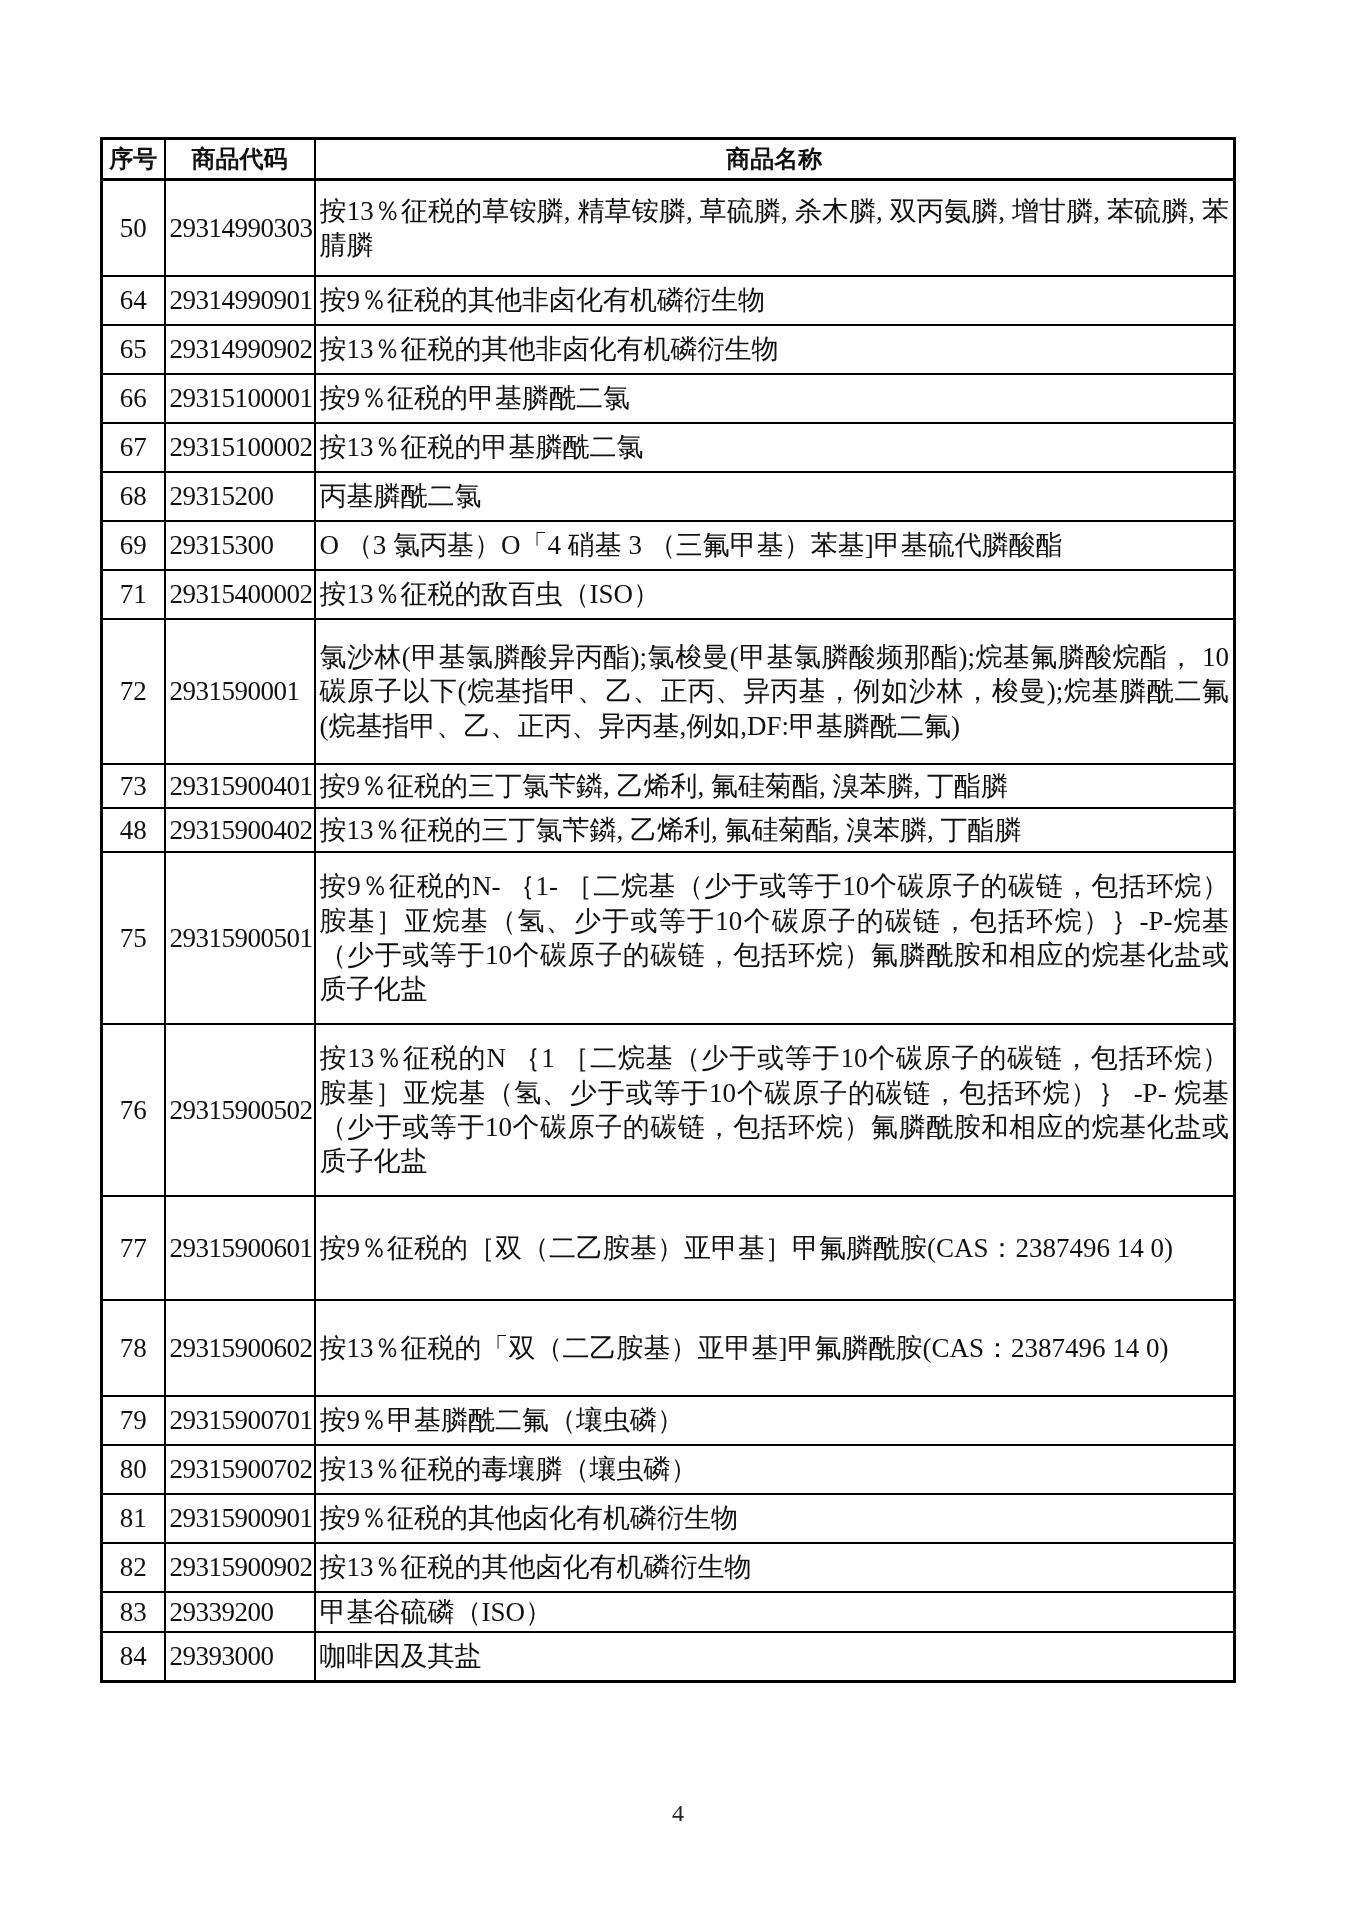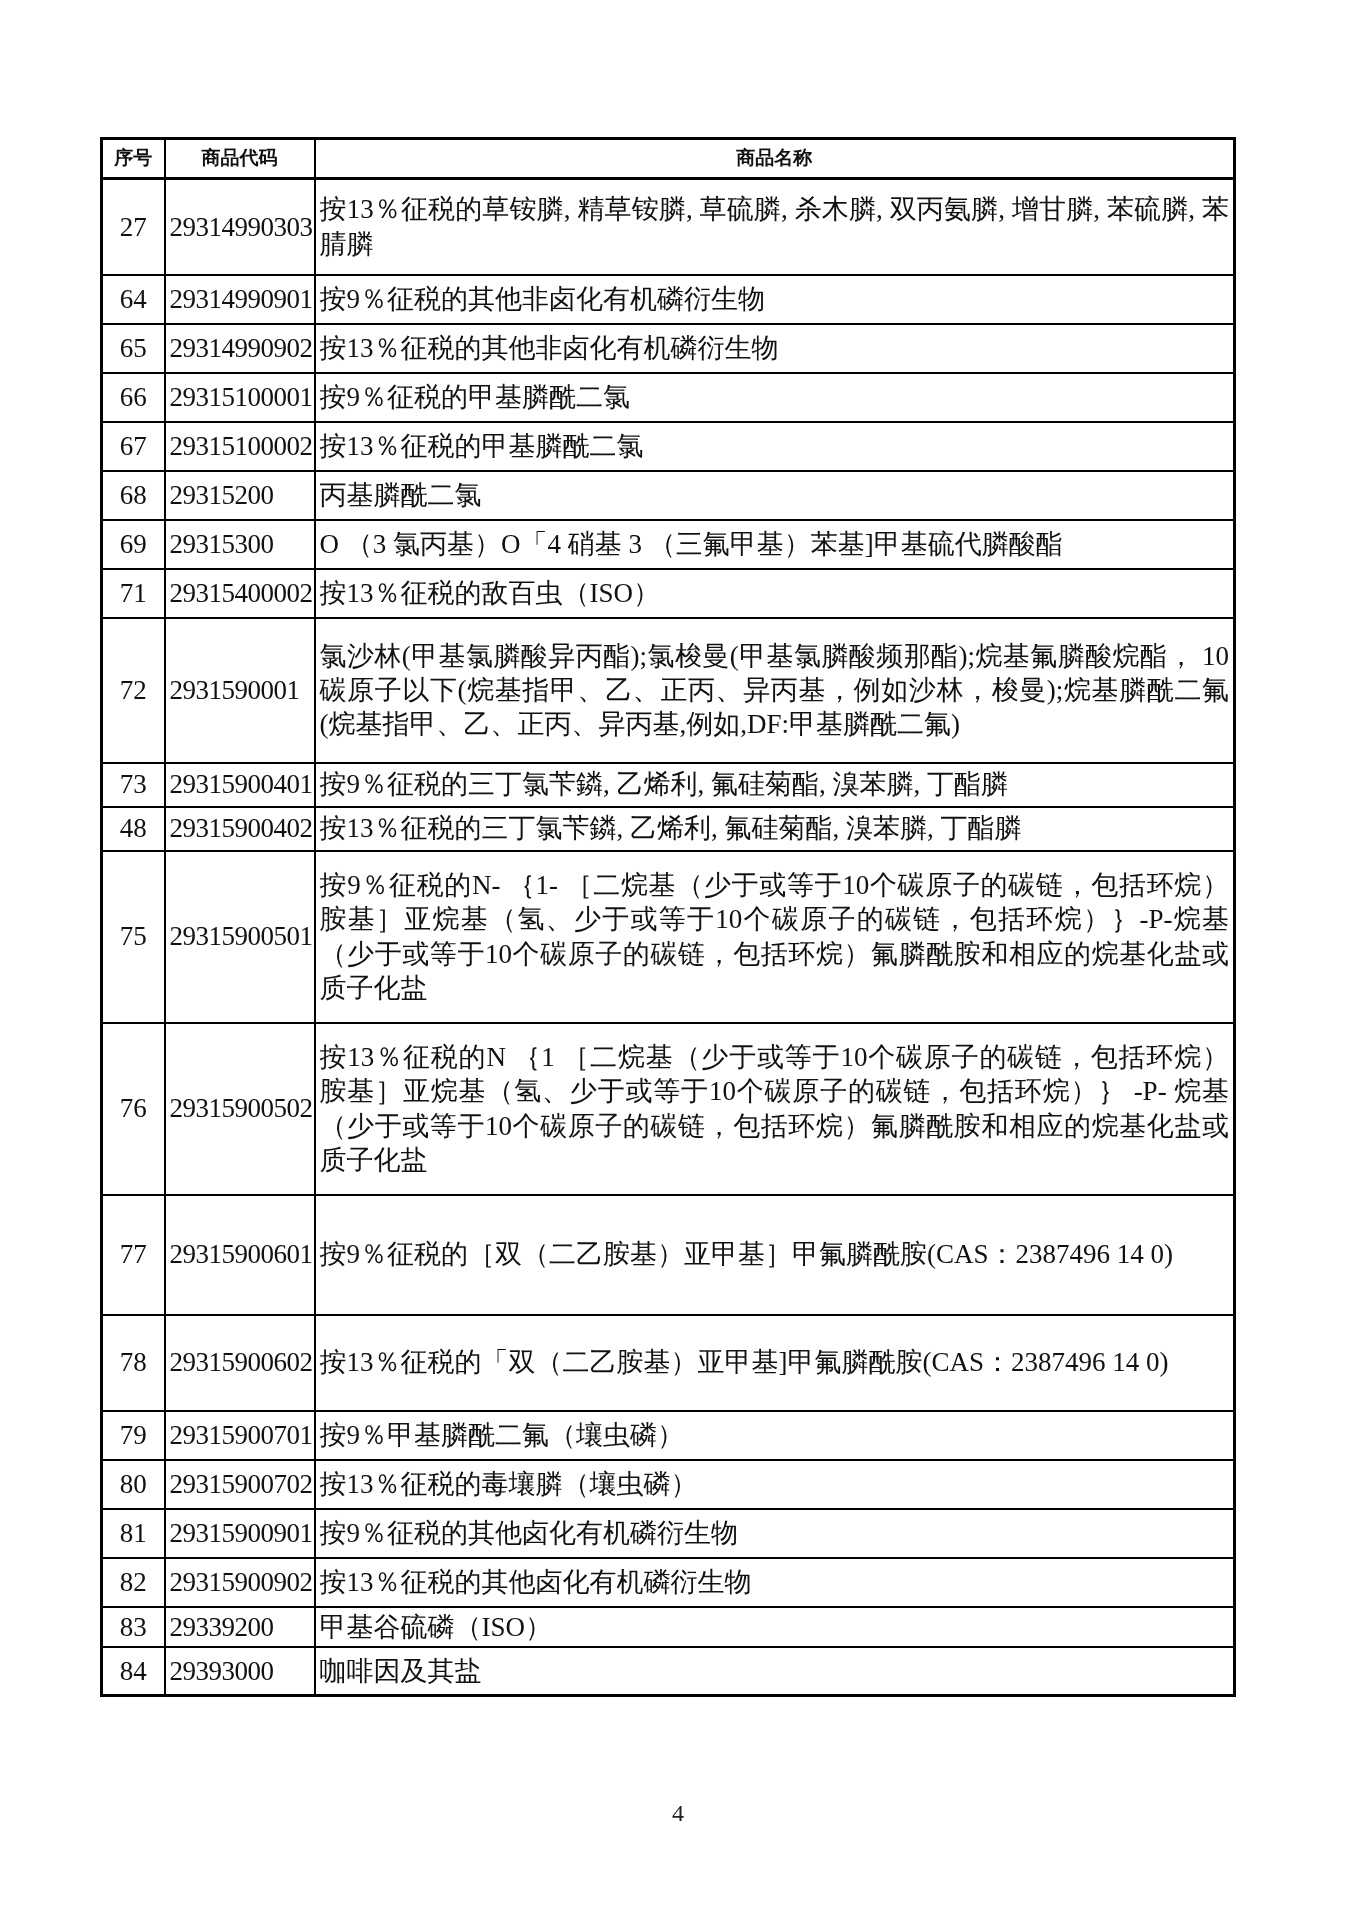--- a/index.html
+++ b/index.html
@@ -33,21 +33,21 @@
     border: 2px solid #000000;
     vertical-align: middle;
     font-size: 27px;
     line-height: 1.27;
     padding: 2px 4px;
     overflow: hidden;
   }
   table.commodity thead th {
     font-weight: bold;
     text-align: center;
-    font-size: 19px;
+    font-size: 24px;
     border-bottom: 3px solid #000000;
     padding: 4px 2px;
   }
   td.cell-no {
     text-align: center;
     font-size: 26px;
   }
   td.cell-code {
     text-align: left;
     padding-left: 8px;
@@ -81,21 +81,21 @@
     </colgroup>
     <thead>
       <tr style="height:40px;">
         <th>序号</th>
         <th>商品代码</th>
         <th>商品名称</th>
       </tr>
     </thead>
     <tbody id="table-body">
         <tr style="height: 96px;">
-          <td class="cell-no">27</td>
+          <td class="cell-no">50</td>
           <td class="cell-code">29314990303</td>
           <td class="cell-name">按13％征税的草铵膦, 精草铵膦, 草硫膦, 杀木膦, 双丙氨膦, 增甘膦, 苯硫膦, 苯腈膦</td>
         </tr>
         <tr style="height: 49px;">
           <td class="cell-no">64</td>
           <td class="cell-code">29314990901</td>
           <td class="cell-name">按9％征税的其他非卤化有机磷衍生物</td>
         </tr>
         <tr style="height: 49px;">
           <td class="cell-no">65</td>
@@ -145,21 +145,21 @@
         <tr style="height: 172px;">
           <td class="cell-no">75</td>
           <td class="cell-code">29315900501</td>
           <td class="cell-name">按9％征税的N- ｛1- ［二烷基（少于或等于10个碳原子的碳链，包括环烷）胺基］亚烷基（氢、少于或等于10个碳原子的碳链，包括环烷）｝-P-烷基（少于或等于10个碳原子的碳链，包括环烷）氟膦酰胺和相应的烷基化盐或质子化盐</td>
         </tr>
         <tr style="height: 172px;">
           <td class="cell-no">76</td>
           <td class="cell-code">29315900502</td>
           <td class="cell-name">按13％征税的N ｛1 ［二烷基（少于或等于10个碳原子的碳链，包括环烷）胺基］亚烷基（氢、少于或等于10个碳原子的碳链，包括环烷）｝ -P- 烷基（少于或等于10个碳原子的碳链，包括环烷）氟膦酰胺和相应的烷基化盐或质子化盐</td>
         </tr>
-        <tr style="height: 120px; margin-top: 26px;">
+        <tr style="height: 104px; margin-top: 26px;">
           <td class="cell-no">77</td>
           <td class="cell-code">29315900601</td>
           <td class="cell-name">按9％征税的［双（二乙胺基）亚甲基］甲氟膦酰胺(CAS：2387496 14 0)</td>
         </tr>
         <tr style="height: 96px;">
           <td class="cell-no">78</td>
           <td class="cell-code">29315900602</td>
           <td class="cell-name">按13％征税的「双（二乙胺基）亚甲基]甲氟膦酰胺(CAS：2387496 14 0)</td>
         </tr>
         <tr style="height: 49px;">

